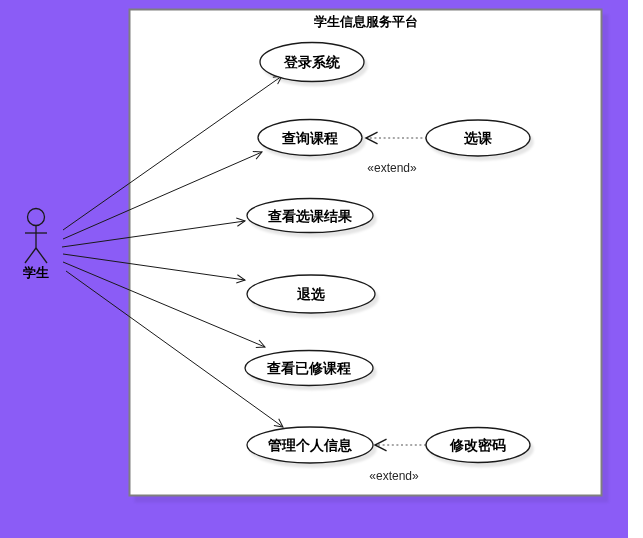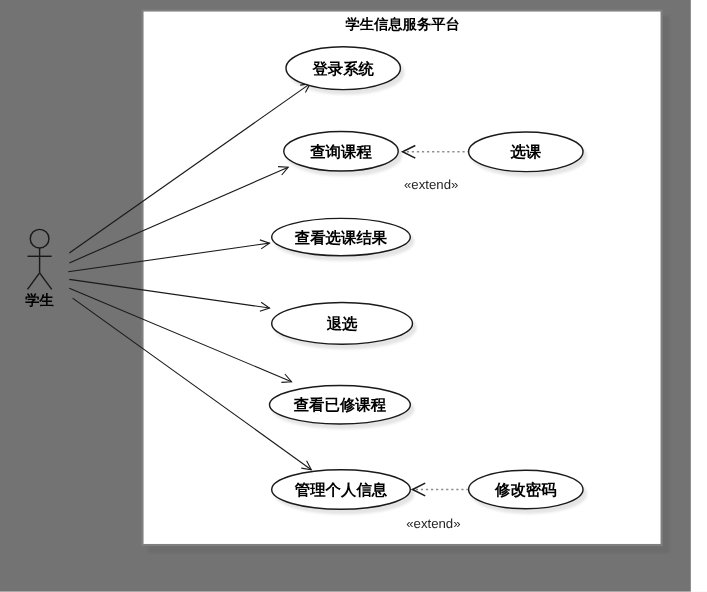--- a/index.html
+++ b/index.html
@@ -4,21 +4,21 @@
 <style>
   html, body {
     margin: 0;
     padding: 0;
     background: #ffffff;
   }
   .stage {
     position: relative;
     width: 628px;
     height: 538px;
-    background: #737373;
+    background: #8b5cf6;
     overflow: hidden;
     font-family: "Liberation Sans", sans-serif;
   }
   svg text {
     font-family: "Liberation Sans", sans-serif;
     fill: #000000;
   }
   .boundary {
     fill: #ffffff;
     stroke: #7f7f7f;

